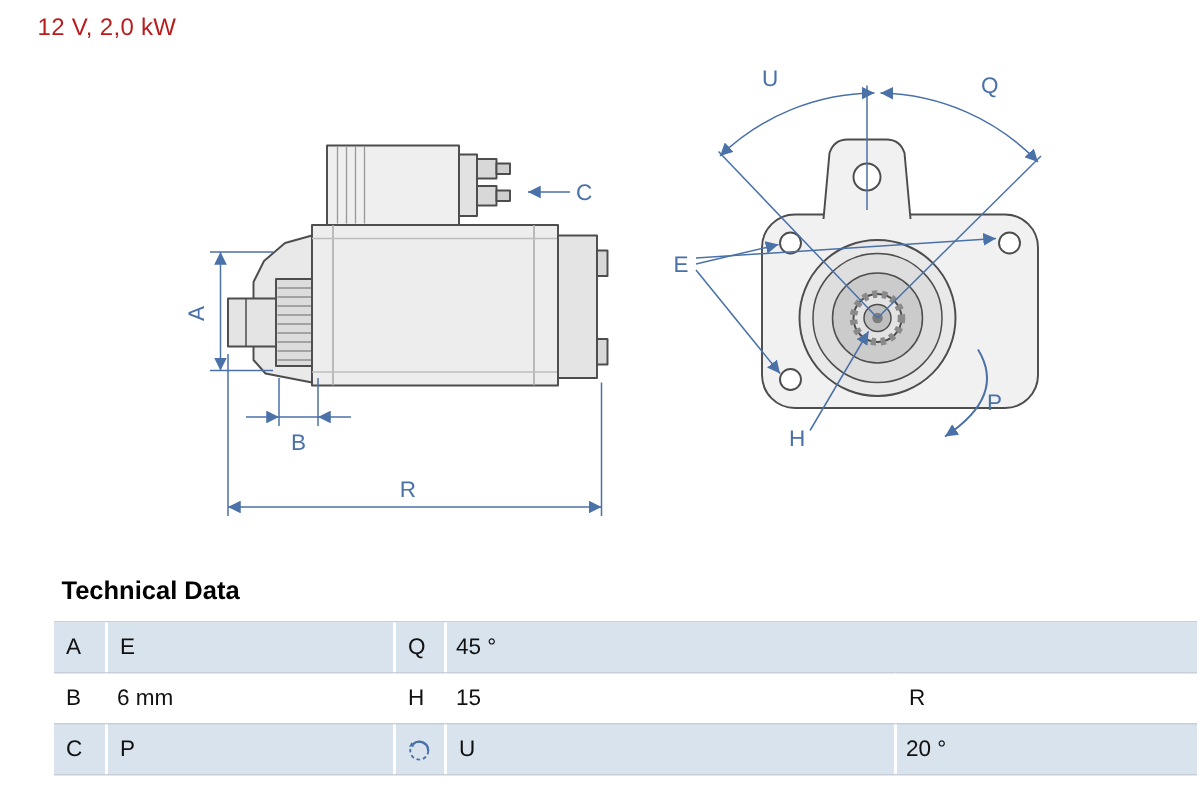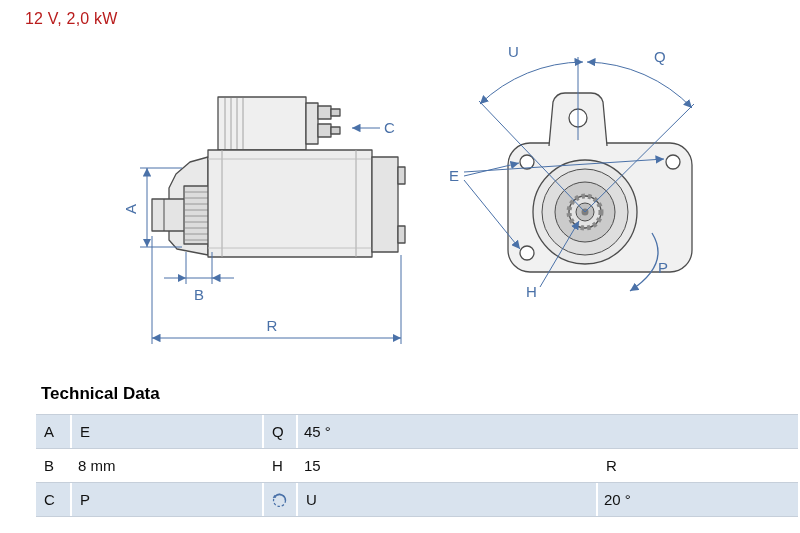--- a/index.html
+++ b/index.html
@@ -160,21 +160,21 @@
 
       <div class="trow blue">
         <div class="cell key">A</div>
         <div class="cell key">E</div>
         <div class="cell key">Q</div>
         <div class="cell val">45 °</div>
       </div>
 
       <div class="trow">
         <div class="cell key">B</div>
-        <div class="cell val">8 mm</div>
+        <div class="cell val">6 mm</div>
         <div class="cell key">H</div>
         <div class="cell val">15</div>
         <div class="cell key">R</div>
       </div>
 
       <div class="trow blue">
         <div class="cell key">C</div>
         <div class="cell key">P</div>
         <div class="cell val">
           <svg width="19" height="19" viewBox="0 0 20 20">

